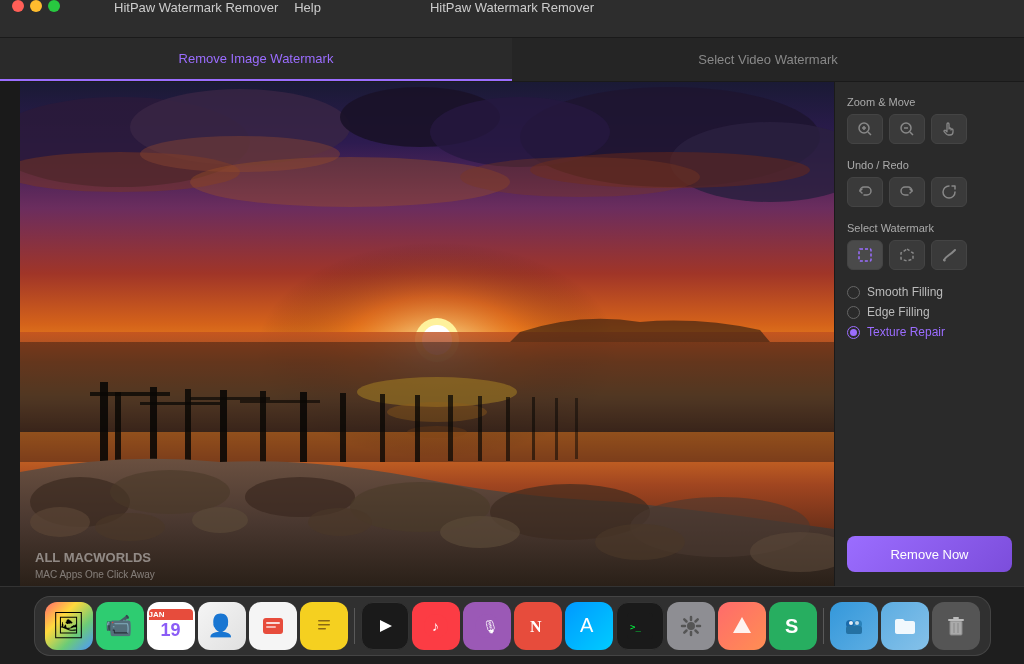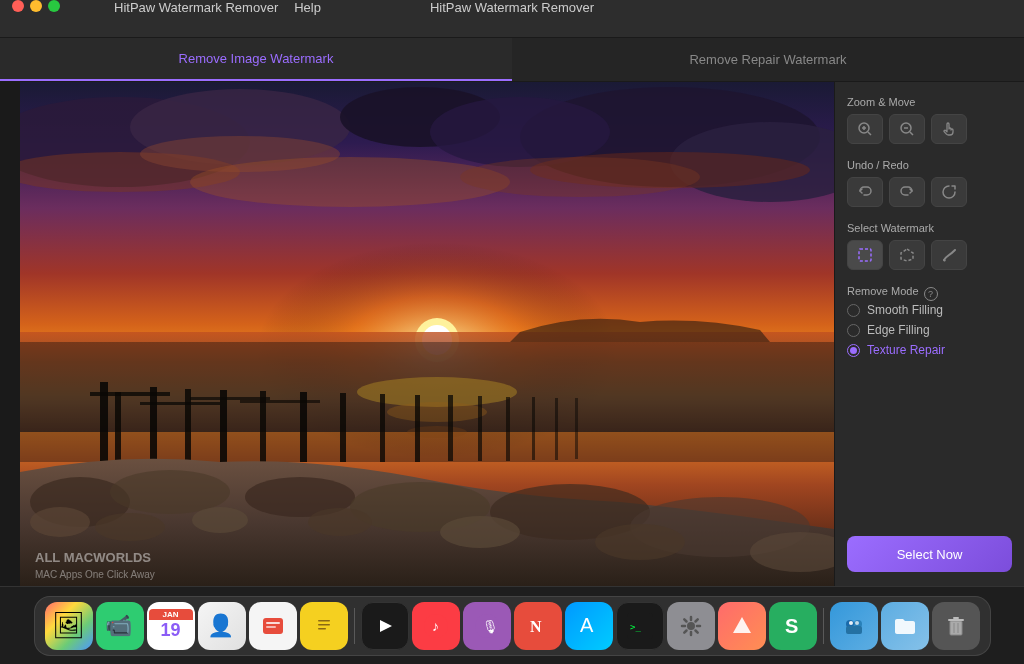--- a/index.html
+++ b/index.html
@@ -274,21 +274,21 @@
     <span>Help</span>
   </div>
   <div class="titlebar-title">HitPaw Watermark Remover</div>
 </div>
 
 <div class="tabbar">
   <div class="tab active">
     <span>Remove Image Watermark</span>
   </div>
   <div class="tab">
-    <span>Remove Repair Watermark</span>
+    <span>Select Video Watermark</span>
   </div>
 </div>
 
 <div class="main-content">
 
   <div class="canvas-area">
     <div class="canvas-placeholder">
       
       <svg width="834" height="504" viewBox="0 0 834 504" xmlns="http://www.w3.org/2000/svg">
         <defs>
@@ -469,56 +469,52 @@
         <div class="icon-btn" title="Brush Select">
           <svg width="16" height="16" viewBox="0 0 16 16" fill="none" xmlns="http://www.w3.org/2000/svg">
             <path d="M3 13C3 13 5 10 8 8C11 6 14 3 14 3" stroke="#888" stroke-width="2" stroke-linecap="round"></path>
             <path d="M3 13C3 14 3.5 14 4 13.5" stroke="#888" stroke-width="1.5" stroke-linecap="round"></path>
           </svg>
         </div>
       </div>
     </div>
 
     <div>
-      <div class="remove-mode-header">
-        <span class="panel-section-title">Remove Mode</span>
-        <div class="help-icon">?</div>
-      </div>
       <div class="radio-group">
         <div class="radio-item">
           <div class="radio-circle"></div>
           <span class="radio-label">Smooth Filling</span>
         </div>
         <div class="radio-item">
           <div class="radio-circle"></div>
           <span class="radio-label">Edge Filling</span>
         </div>
         <div class="radio-item">
           <div class="radio-circle selected"></div>
           <span class="radio-label selected">Texture Repair</span>
         </div>
       </div>
     </div>
 
-    <button class="remove-now-btn">Select Now</button>
+    <button class="remove-now-btn">Remove Now</button>
 
   </div>
 </div>
 
 <div class="dock">
   <div class="dock-bg">
 
     <div class="dock-item dock-photos" title="Photos">
       <span style="font-size:26px">🖼</span>
     </div>
     <div class="dock-item dock-facetime" title="FaceTime">
       <span style="font-size:22px; color:white">📹</span>
     </div>
     <div class="dock-item" title="Calendar" style="background:white; border-radius:12px; flex-direction:column; font-size:11px; color:#e74c3c; font-weight:bold; padding:2px;">
-      <span style="font-size:8px; background:#e74c3c; color:white; width:100%; text-align:center; border-radius:4px 4px 0 0; padding:1px 0;">JAN</span>
+      <span style="font-size:8px; background:#e74c3c; color:white; width:100%; border-radius:4px 4px 0 0; padding:1px 0;">JAN</span>
       <span style="font-size:18px; color:#8b5cf6; line-height:1.2;">19</span>
     </div>
     <div class="dock-item dock-contacts" title="Contacts">
       <span style="font-size:22px">👤</span>
     </div>
     <div class="dock-item dock-reminders" title="Reminders" style="background:#f5f5f5; border-radius:12px;">
       <svg width="28" height="28" viewBox="0 0 28 28">
           <rect x="4" y="6" width="20" height="16" rx="3" fill="#e74c3c"></rect>
           <rect x="7" y="10" width="14" height="2" rx="1" fill="white" opacity="0.8"></rect>
           <rect x="7" y="14" width="10" height="2" rx="1" fill="white" opacity="0.6"></rect>

